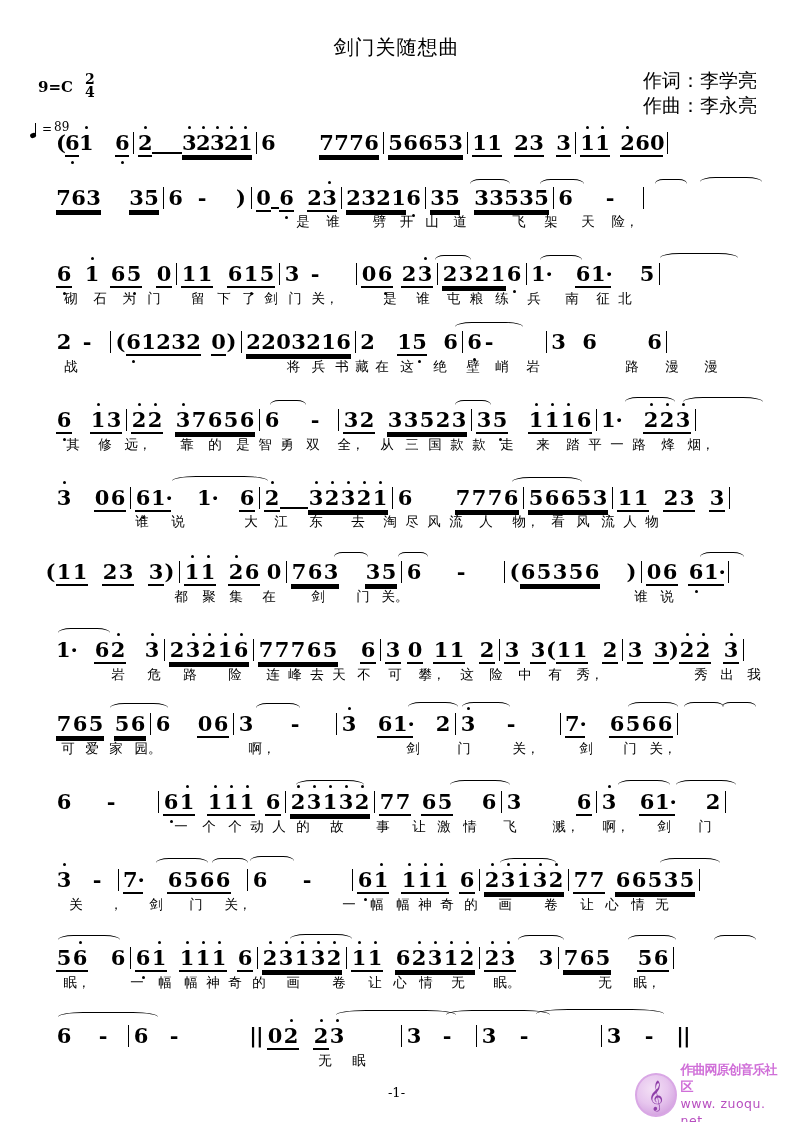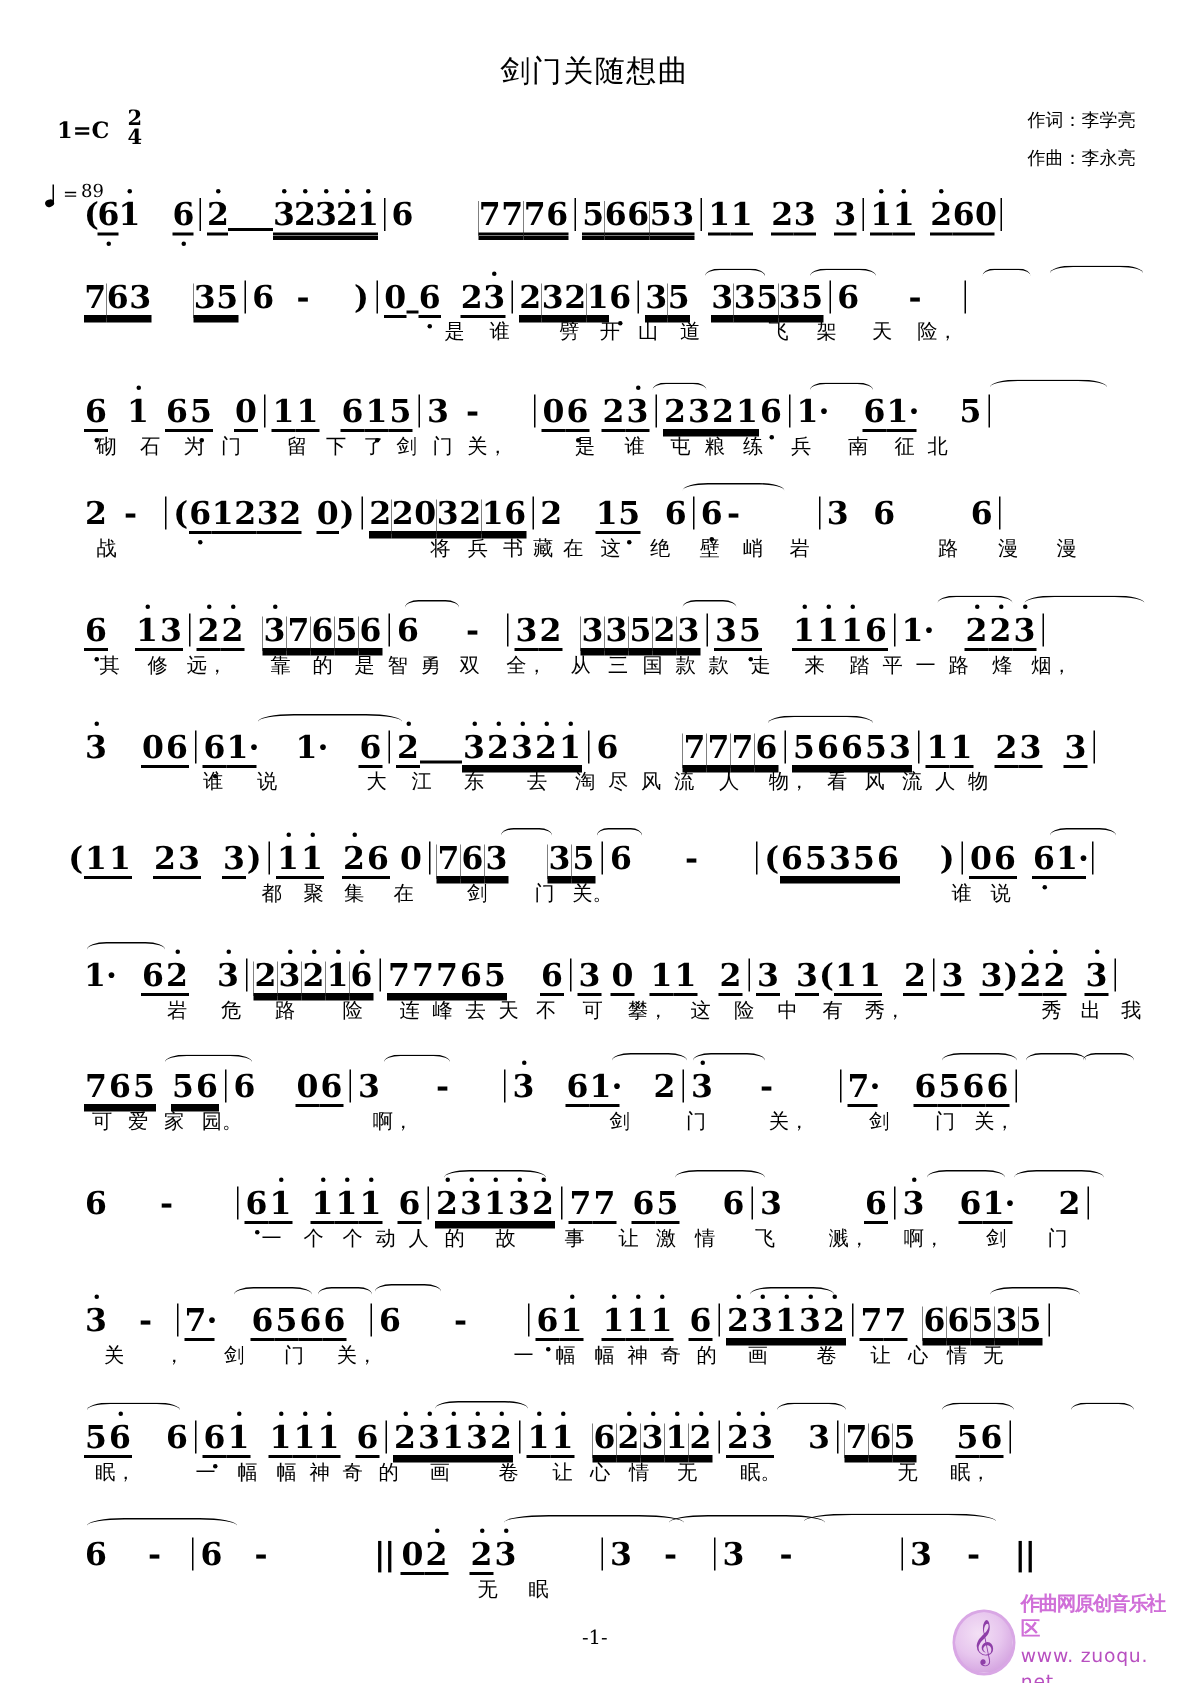--- a/index.html
+++ b/index.html
@@ -25,21 +25,21 @@
     text-align: center;
     font-size: 20px;
     font-family: "DejaVu Sans", sans-serif;
     letter-spacing: 1px;
   }
   .credits {
     position: absolute;
     top: 68px;
     right: 36px;
     text-align: left;
-    font-size: 12px;
+    font-size: 19px;
     line-height: 25px;
   }
   .keysig {
     position: absolute;
     top: 74px;
     left: 38px;
     font-size: 15px;
     font-weight: bold;
     display: flex;
     align-items: center;
@@ -217,21 +217,21 @@
 <body>
 
 <div class="title">剑门关随想曲</div>
 
 <div class="credits">
   <div>作词：李学亮</div>
   <div>作曲：李永亮</div>
 </div>
 
 <div class="keysig">
-  <span class="kk">1=C</span>
+  <span class="kk">9=C</span>
   <span class="meter">
     <span class="num">2</span>
     <span class="den">4</span>
   </span>
 </div>
 
 <div class="tempo">
   <span class="quarternote"></span>
   <span>=</span>
   <span class="bpm">89</span>

